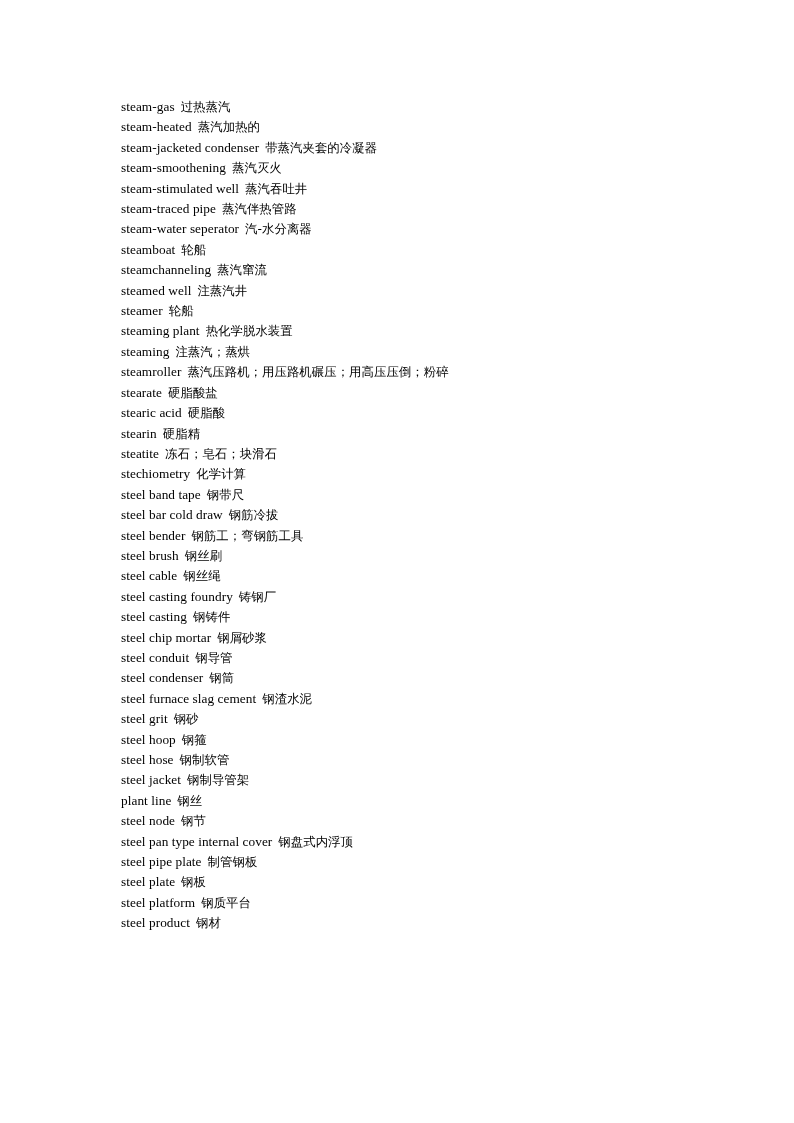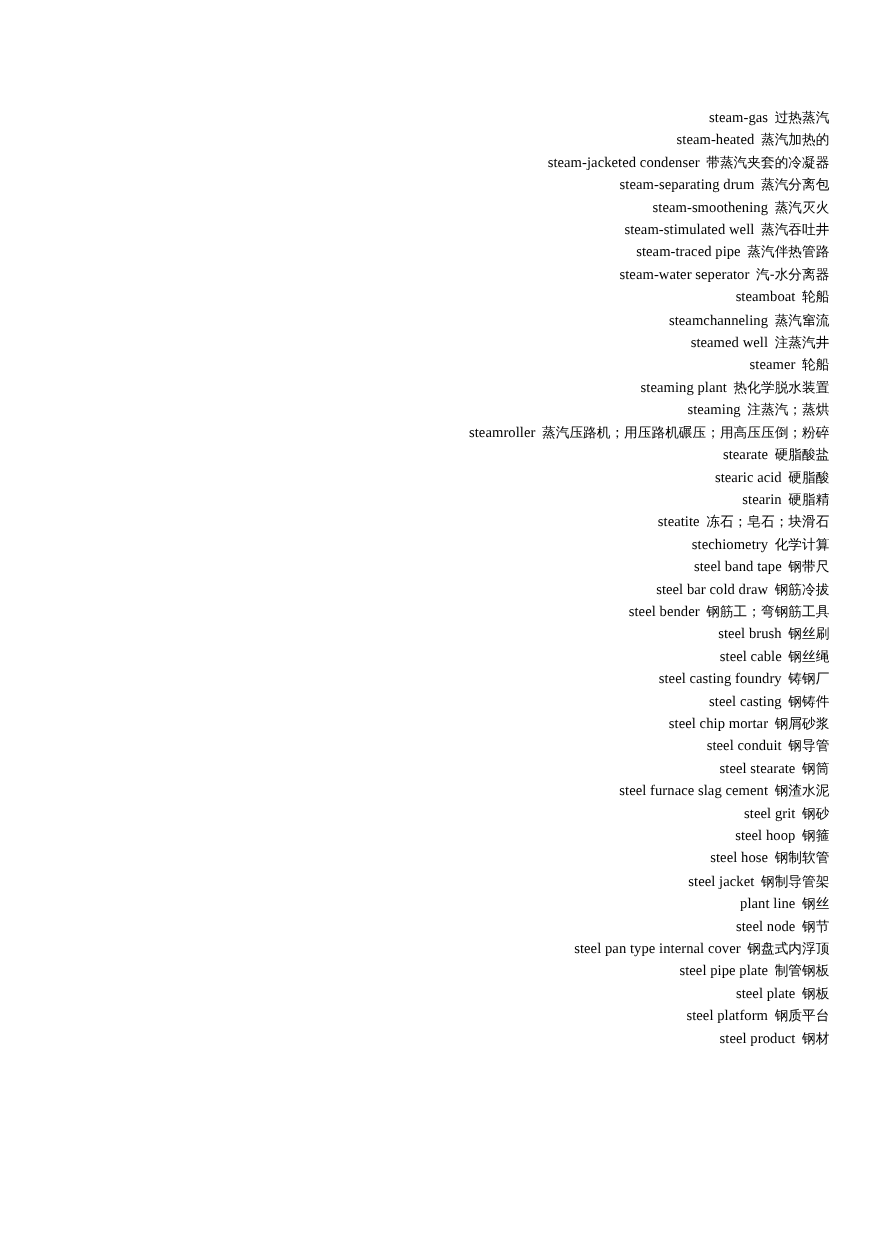--- a/index.html
+++ b/index.html
@@ -19,21 +19,20 @@
     width: 794px;
     height: 1123px;
     background: #ffffff;
     box-sizing: border-box;
   }
   .glossary {
     position: absolute;
     left: 121px;
     top: 97px;
     right: 40px;
-    text-align: right;
   }
   .entry {
     font-size: 13.3px;
     line-height: 20.4px;
     white-space: nowrap;
     letter-spacing: 0.05px;
   }
   .term {
     font-family: "Liberation Serif", "DejaVu Serif", serif;
   }
@@ -47,21 +46,20 @@
   }
 </style>
 </head>
 <body>
 
 <div class="page">
   <div class="glossary" id="glossary-list">
       <div class="entry"><span class="term">steam-gas</span><span class="gap"></span><span class="def">过热蒸汽</span></div>
       <div class="entry"><span class="term">steam-heated</span><span class="gap"></span><span class="def">蒸汽加热的</span></div>
       <div class="entry"><span class="term">steam-jacketed condenser</span><span class="gap"></span><span class="def">带蒸汽夹套的冷凝器</span></div>
-      <div class="entry"><span class="term">steam-separating drum</span><span class="gap"></span><span class="def">蒸汽分离包</span></div>
       <div class="entry"><span class="term">steam-smoothening</span><span class="gap"></span><span class="def">蒸汽灭火</span></div>
       <div class="entry"><span class="term">steam-stimulated well</span><span class="gap"></span><span class="def">蒸汽吞吐井</span></div>
       <div class="entry"><span class="term">steam-traced pipe</span><span class="gap"></span><span class="def">蒸汽伴热管路</span></div>
       <div class="entry"><span class="term">steam-water seperator</span><span class="gap"></span><span class="def">汽-水分离器</span></div>
       <div class="entry"><span class="term">steamboat</span><span class="gap"></span><span class="def">轮船</span></div>
       <div class="entry"><span class="term">steamchanneling</span><span class="gap"></span><span class="def">蒸汽窜流</span></div>
       <div class="entry"><span class="term">steamed well</span><span class="gap"></span><span class="def">注蒸汽井</span></div>
       <div class="entry"><span class="term">steamer</span><span class="gap"></span><span class="def">轮船</span></div>
       <div class="entry"><span class="term">steaming plant</span><span class="gap"></span><span class="def">热化学脱水装置</span></div>
       <div class="entry"><span class="term">steaming</span><span class="gap"></span><span class="def">注蒸汽；蒸烘</span></div>
@@ -73,21 +71,21 @@
       <div class="entry"><span class="term">stechiometry</span><span class="gap"></span><span class="def">化学计算</span></div>
       <div class="entry"><span class="term">steel band tape</span><span class="gap"></span><span class="def">钢带尺</span></div>
       <div class="entry"><span class="term">steel bar cold draw</span><span class="gap"></span><span class="def">钢筋冷拔</span></div>
       <div class="entry"><span class="term">steel bender</span><span class="gap"></span><span class="def">钢筋工；弯钢筋工具</span></div>
       <div class="entry"><span class="term">steel brush</span><span class="gap"></span><span class="def">钢丝刷</span></div>
       <div class="entry"><span class="term">steel cable</span><span class="gap"></span><span class="def">钢丝绳</span></div>
       <div class="entry"><span class="term">steel casting foundry</span><span class="gap"></span><span class="def">铸钢厂</span></div>
       <div class="entry"><span class="term">steel casting</span><span class="gap"></span><span class="def">钢铸件</span></div>
       <div class="entry"><span class="term">steel chip mortar</span><span class="gap"></span><span class="def">钢屑砂浆</span></div>
       <div class="entry"><span class="term">steel conduit</span><span class="gap"></span><span class="def">钢导管</span></div>
-      <div class="entry"><span class="term">steel stearate</span><span class="gap"></span><span class="def">钢筒</span></div>
+      <div class="entry"><span class="term">steel condenser</span><span class="gap"></span><span class="def">钢筒</span></div>
       <div class="entry"><span class="term">steel furnace slag cement</span><span class="gap"></span><span class="def">钢渣水泥</span></div>
       <div class="entry"><span class="term">steel grit</span><span class="gap"></span><span class="def">钢砂</span></div>
       <div class="entry"><span class="term">steel hoop</span><span class="gap"></span><span class="def">钢箍</span></div>
       <div class="entry"><span class="term">steel hose</span><span class="gap"></span><span class="def">钢制软管</span></div>
       <div class="entry"><span class="term">steel jacket</span><span class="gap"></span><span class="def">钢制导管架</span></div>
       <div class="entry"><span class="term">plant line</span><span class="gap"></span><span class="def">钢丝</span></div>
       <div class="entry"><span class="term">steel node</span><span class="gap"></span><span class="def">钢节</span></div>
       <div class="entry"><span class="term">steel pan type internal cover</span><span class="gap"></span><span class="def">钢盘式内浮顶</span></div>
       <div class="entry"><span class="term">steel pipe plate</span><span class="gap"></span><span class="def">制管钢板</span></div>
       <div class="entry"><span class="term">steel plate</span><span class="gap"></span><span class="def">钢板</span></div>

